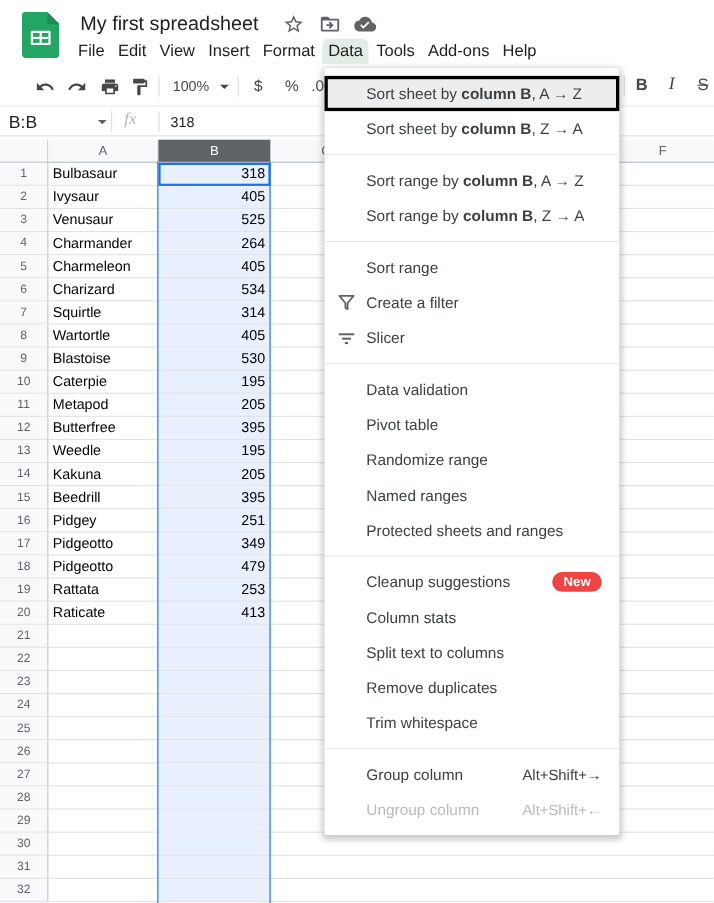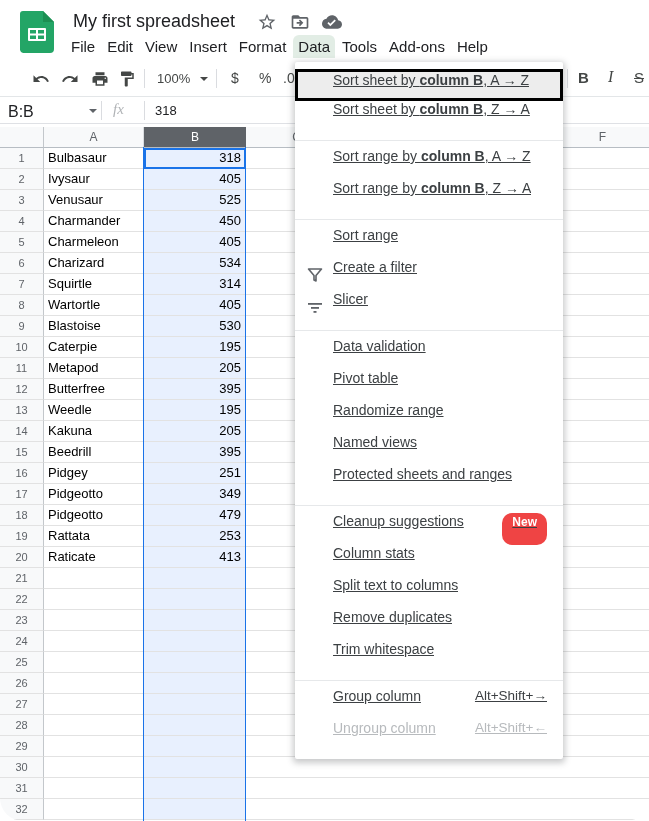--- a/index.html
+++ b/index.html
@@ -1,18 +1,18 @@
 <!DOCTYPE html>
 <html><head>
 <meta charset="utf-8">
 <style>
   * { margin:0; padding:0; box-sizing:border-box; }
   html,body { width:649px; height:821px; }
   body { font-family:"Liberation Sans","DejaVu Sans",sans-serif; background:#fff; color:#202124; }
-  .app { position:relative; width:649px; height:821px; overflow:hidden; background:#fff;border-radius:23px; }
+  .app { position:relative; width:649px; height:821px; overflow:hidden; background:#fff; }
 
   
   .topbar { position:absolute; left:0; top:0; width:649px; height:60px; background:#fff; }
   .logo { position:absolute; left:20px; top:11px; width:34px; height:42px; }
   .doc-title { position:absolute; left:73px; top:11px; font-size:18px; color:#202124; white-space:nowrap; }
   .tb-icon { position:absolute; top:11px; width:22px; height:22px; display:flex; align-items:center; justify-content:center; }
   .tb-icon svg { width:20px; height:20px; fill:#5f6368; }
   .ic-star { left:256px; }
   .ic-move { left:289px; }
   .ic-cloud { left:321px; }
@@ -58,21 +58,21 @@
   .cb { position:absolute; left:144px; top:0; width:102px; height:21px; border-right:1px solid #e2e2e2; border-bottom:1px solid #e2e2e2; background:#e8f0fe; font-size:13px; color:#000; line-height:20px; padding-right:4px; text-align:right; white-space:nowrap; }
   .cr { position:absolute; left:246px; top:0; right:0; height:21px; border-bottom:1px solid #e2e2e2; }
   .sel-line { position:absolute; top:20px; bottom:0; width:1px; background:#1a73e8; z-index:2; }
   .sl-l { left:143px; } .sl-r { left:245px; }
   .active-cell { position:absolute; left:144px; top:21px; width:102px; height:21px; border:2px solid #1a73e8; z-index:3; }
 
   
   .menu-panel { position:absolute; left:295px; top:62px; width:268px; background:#fff; border-radius:2px; box-shadow:0 2px 6px 2px rgba(60,64,67,.28); z-index:10; }
   .menu-section { padding:7px 0; }
   .menu-section + .menu-section { border-top:1px solid #e6e8ea; }
-  .menu-item { position:relative; height:32px; display:flex; padding:0 16px 0 38px; font-size:14px; color:#3c4043; white-space:nowrap; cursor:default;text-decoration:underline; }
+  .menu-item { position:relative; height:32px; display:flex; align-items:center; padding:0 16px 0 38px; font-size:14px; color:#3c4043; white-space:nowrap; cursor:default; }
   .menu-item .lbl { flex:0 1 auto; overflow:hidden; }
   .menu-item b { font-weight:700; }
   .menu-item.hl { border:3px solid #000; background:#ededed; padding-left:35px; }
   .menu-item.disabled { color:#b7babd; }
   .mi-icon { position:absolute; left:11px; top:7px; width:18px; height:18px; }
   .mi-icon svg { width:18px; height:18px; }
   .mi-right { margin-left:auto; }
   .mi-sub { width:0; height:0; border-top:5px solid transparent; border-bottom:5px solid transparent; border-left:6px solid #5f6368; }
   .mi-badge { background:#ef4444; color:#fff; font-size:12px; font-weight:700; padding:3px 10px; border-radius:10px; line-height:12px; }
   .mi-shortcut { font-size:13.5px; color:#3c4043; }
@@ -191,21 +191,21 @@
         </div>
         <div class="row">
           <div class="rh">3</div>
           <div class="ca">Venusaur</div>
           <div class="cb">525</div>
           <div class="cr"></div>
         </div>
         <div class="row">
           <div class="rh">4</div>
           <div class="ca">Charmander</div>
-          <div class="cb">450</div>
+          <div class="cb">264</div>
           <div class="cr"></div>
         </div>
         <div class="row">
           <div class="rh">5</div>
           <div class="ca">Charmeleon</div>
           <div class="cb">405</div>
           <div class="cr"></div>
         </div>
         <div class="row">
           <div class="rh">6</div>
@@ -415,21 +415,21 @@
         <div class="menu-item">
           <span class="lbl">Data validation</span>
         </div>
         <div class="menu-item">
           <span class="lbl">Pivot table</span>
         </div>
         <div class="menu-item">
           <span class="lbl">Randomize range</span>
         </div>
         <div class="menu-item">
-          <span class="lbl">Named views</span>
+          <span class="lbl">Named ranges</span>
         </div>
         <div class="menu-item">
           <span class="lbl">Protected sheets and ranges</span>
         </div>
       </div>
       <div class="menu-section">
         <div class="menu-item">
           <span class="lbl">Cleanup suggestions</span>
           <span class="mi-right mi-badge">New</span>
         </div>

